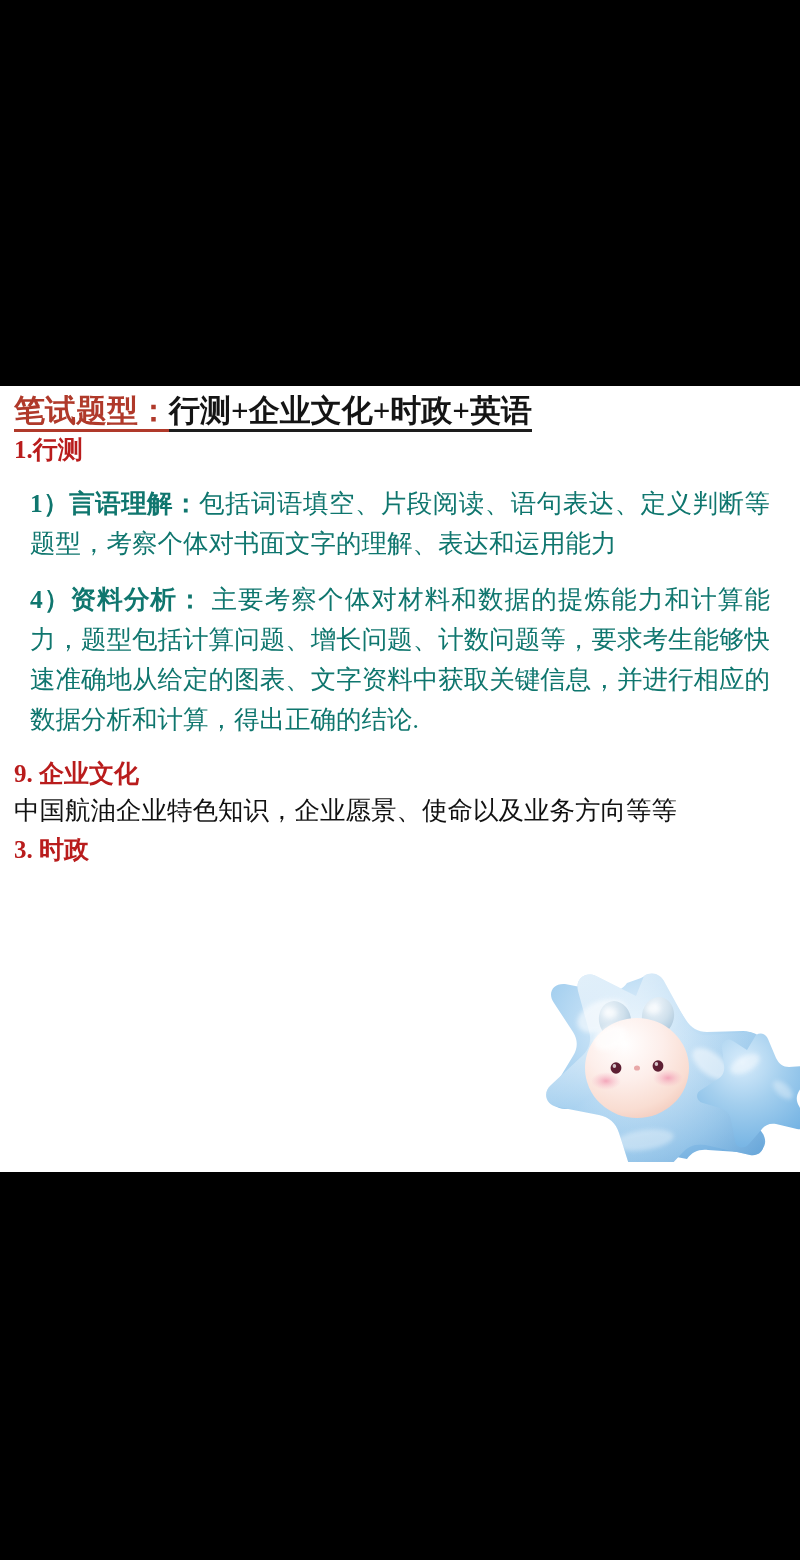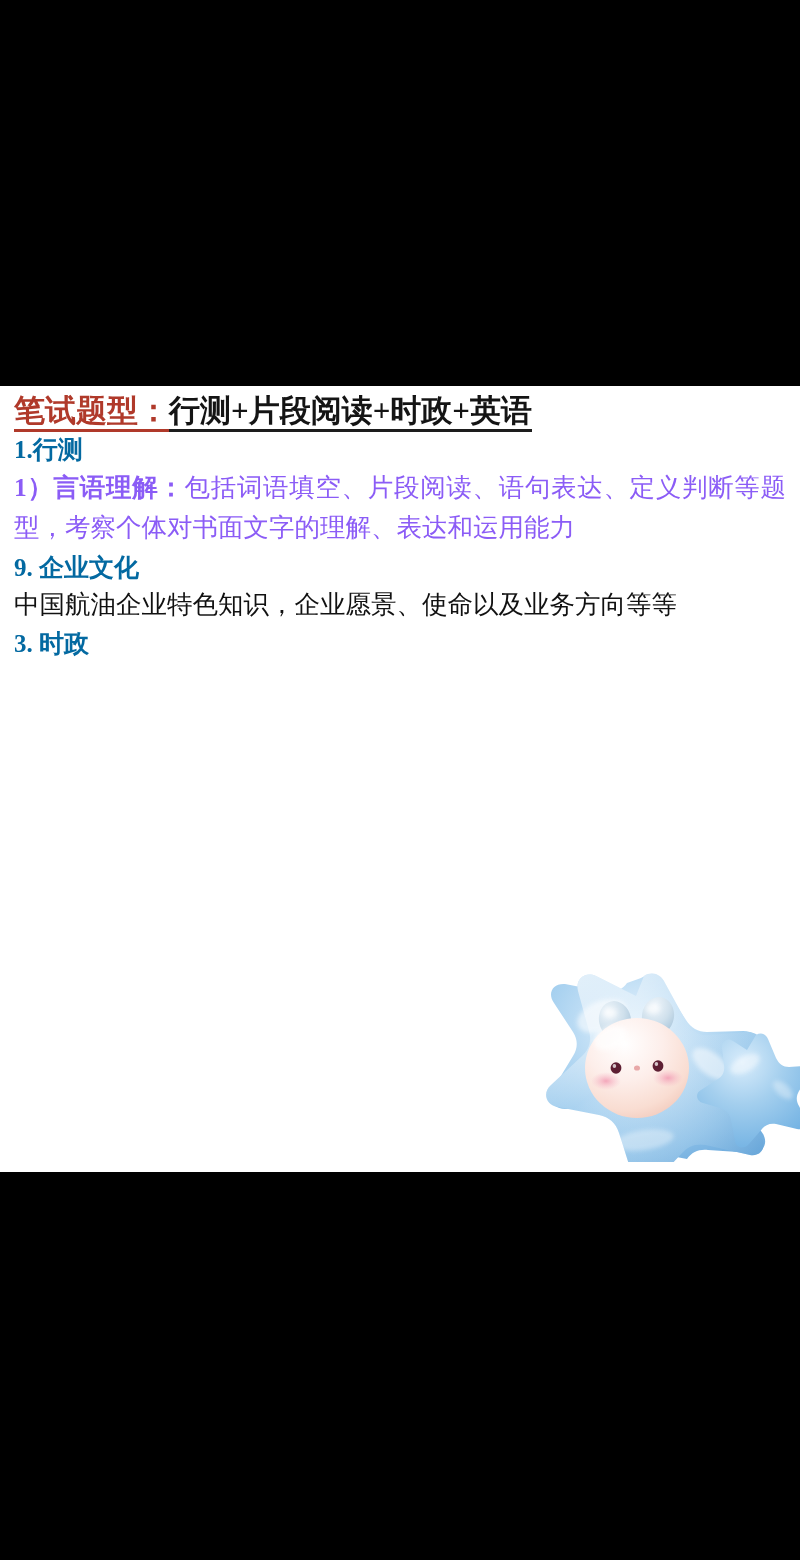--- a/index.html
+++ b/index.html
@@ -63,32 +63,32 @@
   .title-black {
     color: #141414;
     border-bottom: 3px solid #1d1d1d;
     padding-bottom: 1px;
   }
 
   
   .sec-head {
     font-size: 25px;
     font-weight: bold;
-    color: #0369a1;
+    color: #b91c1c;
     line-height: 36px;
     margin: 2px 0 0 0;
     white-space: nowrap;
   }
 
   
   .para {
     font-size: 25.5px;
-    color: #8b5cf6;
+    color: #0f766e;
     line-height: 40px;
-    margin: 0;
+    margin: 16px;
     text-align: justify;
     text-justify: inter-character;
     word-break: break-all;
   }
   .para .lead {
     font-weight: bold;
   }
   .para-plain {
     font-size: 25.5px;
     color: #111111;
@@ -112,28 +112,29 @@
 <body>
 
 <div id="screen">
 
   <div class="letterbox" id="letterbox-top"></div>
   <div class="letterbox" id="letterbox-bottom"></div>
 
   <div id="content">
     <div class="doc">
 
-      <div class="title-line"><span class="title-red">笔试题型：</span><span class="title-black">行测+片段阅读+时政+英语</span></div>
+      <div class="title-line"><span class="title-red">笔试题型：</span><span class="title-black">行测+企业文化+时政+英语</span></div>
 
       <div class="sec-head">1.行测</div>
 
       <p class="para"><span class="lead">1）言语理解：</span><span>包括词语填空、片段阅读、语句表达、定义判断等题型，考察个体对书面文字的理解、表达和运用能力</span></p>
 
 
 
+      <p class="para"><span class="lead">4）资料分析：</span><span> 主要考察个体对材料和数据的提炼能力和计算能力，题型包括计算问题、增长问题、计数问题等，要求考生能够快速准确地从给定的图表、文字资料中获取关键信息，并进行相应的数据分析和计算，得出正确的结论.</span></p>
 
       <div class="sec-head">9. 企业文化</div>
       <p class="para-plain">中国航油企业特色知识，企业愿景、使命以及业务方向等等</p>
 
       <div class="sec-head">3. 时政</div>
 
     </div>
 
     <div id="sticker">
       <svg width="260" height="190" viewBox="0 0 260 190" xmlns="http://www.w3.org/2000/svg">

